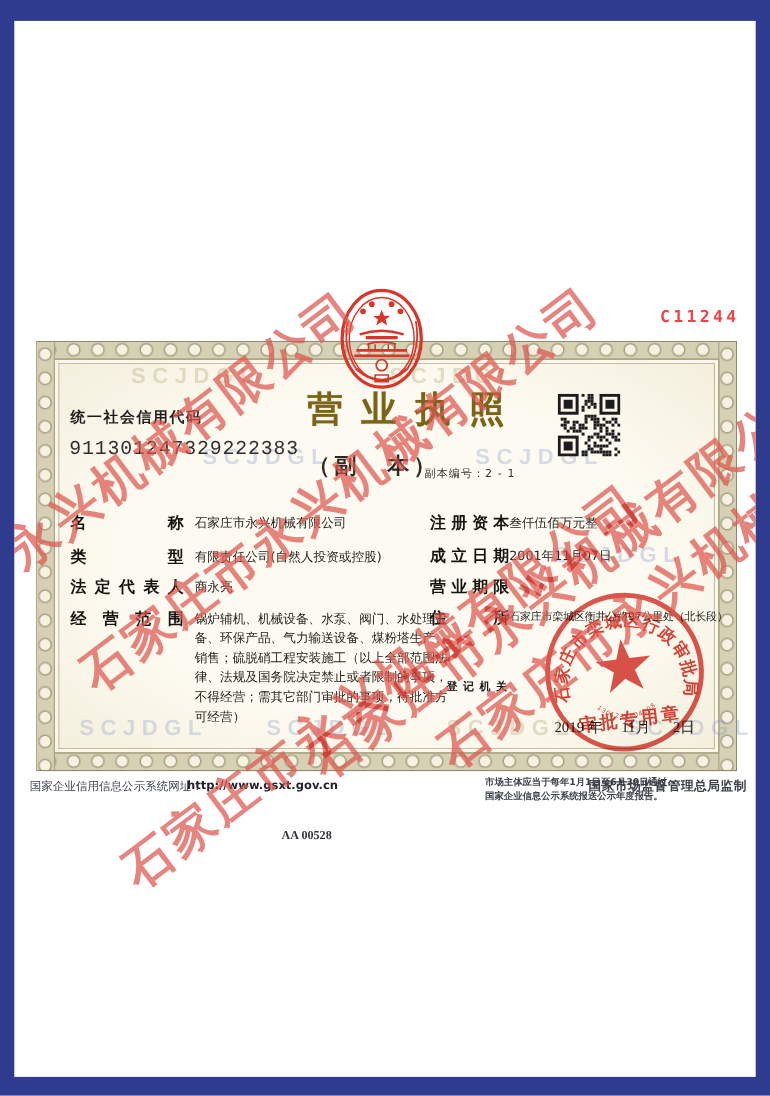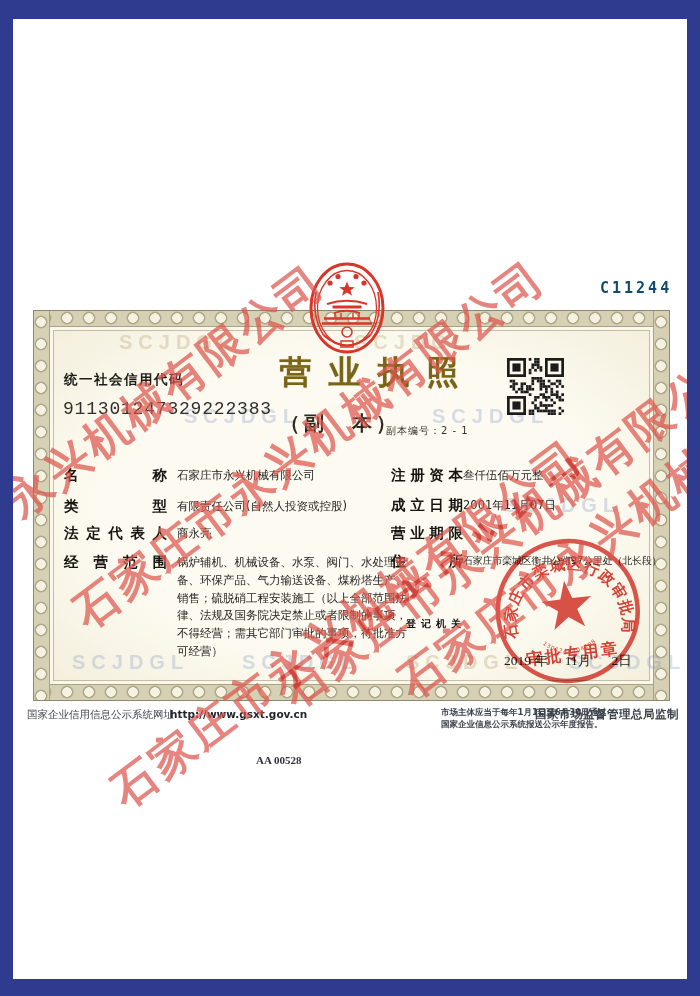--- a/index.html
+++ b/index.html
@@ -71,21 +71,21 @@
   .rv{width:200px;font-size:11.5px;margin-top:2px;}
   .nowrap{white-space:nowrap;font-size:10px;letter-spacing:-.2px;}
   .registrar{position:absolute;left:372px;top:306px;font-size:10px;font-weight:bold;color:#16140f;letter-spacing:5px;text-align:right;}
   .issue-date{position:absolute;left:470px;top:341px;font-size:13.5px;color:#1f1e1b;
     font-family:"Liberation Serif",serif;white-space:pre;}
   
   .seal{position:absolute;left:453px;top:221px;width:162px;height:162px;
     transform:rotate(-7deg);mix-blend-mode:multiply;opacity:.93;}
   
   .serial{position:absolute;left:587px;top:260px;font-family:"DejaVu Sans Mono","Liberation Mono",monospace;
-    font-size:15px;font-weight:bold;color:#0c4a6e;letter-spacing:3px;}
+    font-size:15px;font-weight:bold;color:#ef4444;letter-spacing:3px;}
   .footer-label{position:absolute;left:14px;top:689px;font-size:10.5px;color:#41454f;}
   .footer-url{position:absolute;left:157px;top:689px;font-size:10.5px;font-weight:bold;color:#23252b;}
   .footer-code{position:absolute;left:243px;top:688px;font-size:11px;font-family:"Liberation Serif",serif;font-weight:bold;color:#33343a;margin-top:47px;}
   .footer-notice{position:absolute;left:428px;top:687px;width:200px;font-size:8.5px;line-height:1.45;color:#3e424d;font-weight:bold;}
   .footer-madeby{position:absolute;right:8px;top:688px;font-size:11.5px;font-weight:bold;color:#3c4048;letter-spacing:.5px;}
   
   .wm-layer{position:absolute;inset:0;pointer-events:none;z-index:50;}
   .wm{
     position:absolute;white-space:nowrap;line-height:1;
     font-size:45px;font-weight:bold;letter-spacing:3px;

